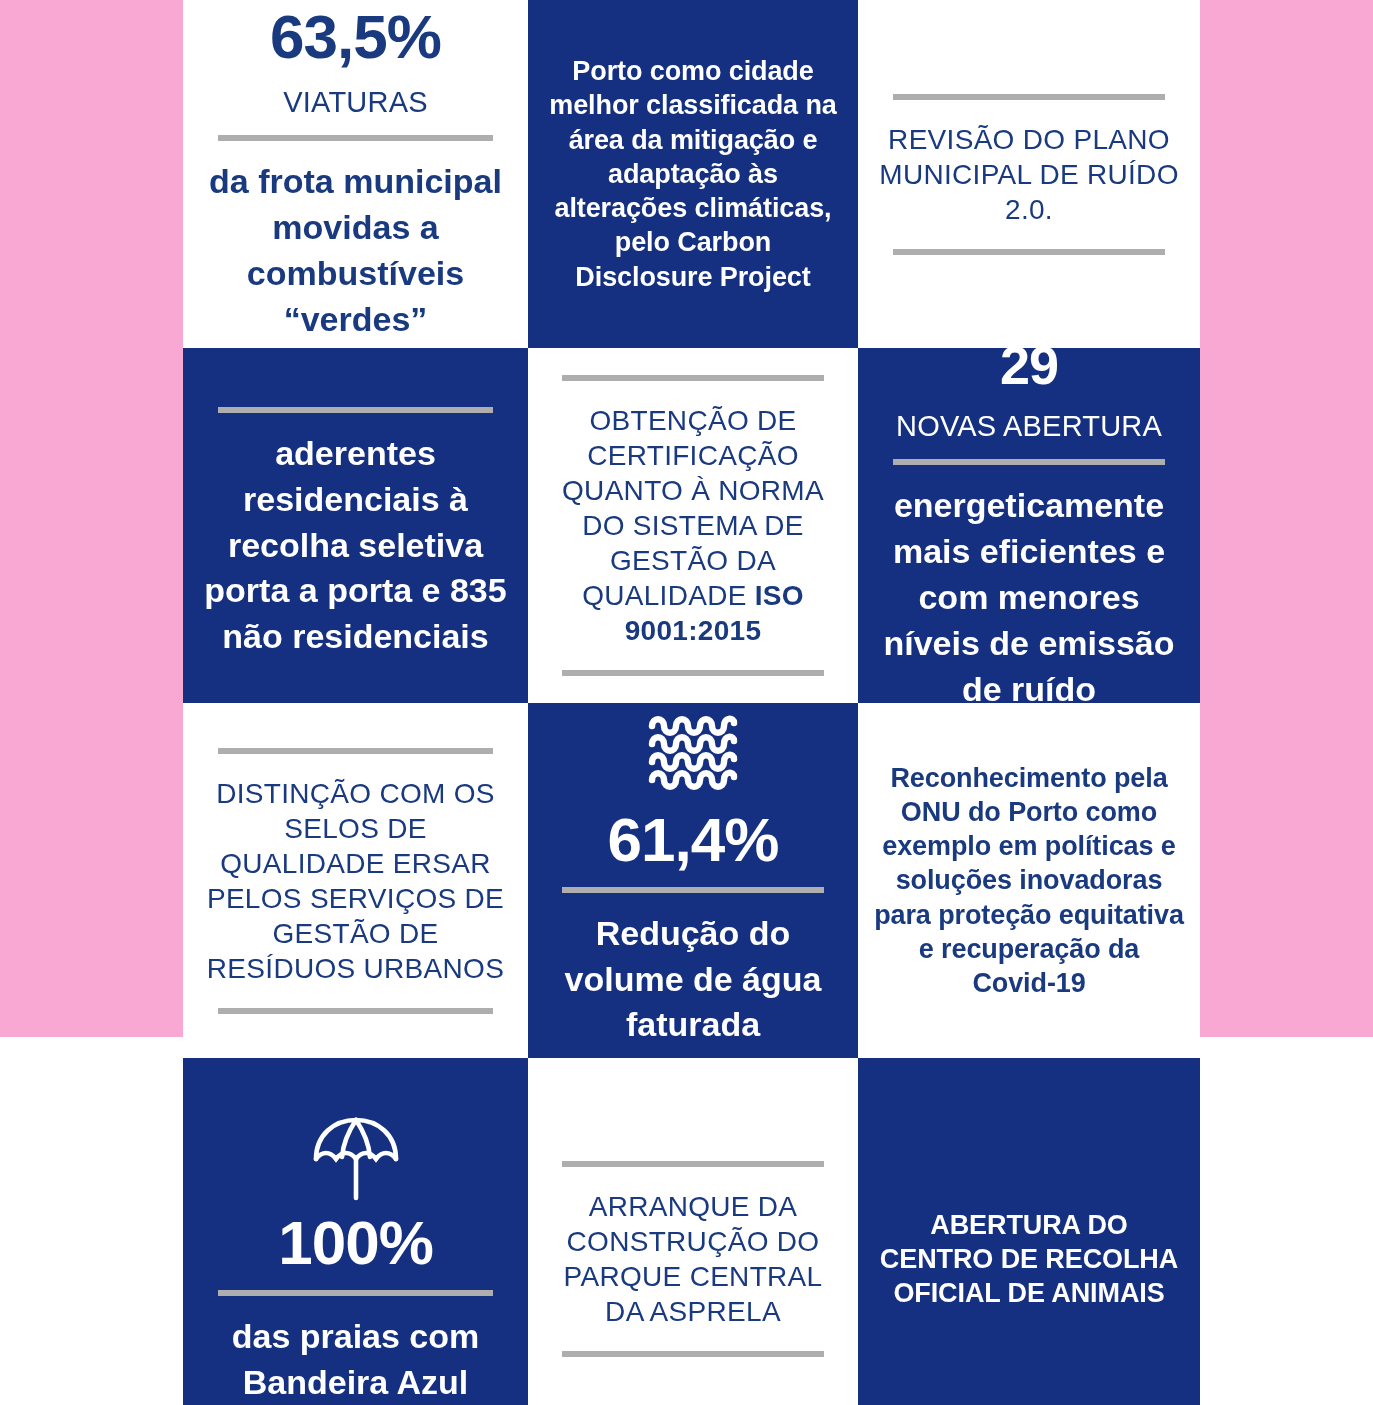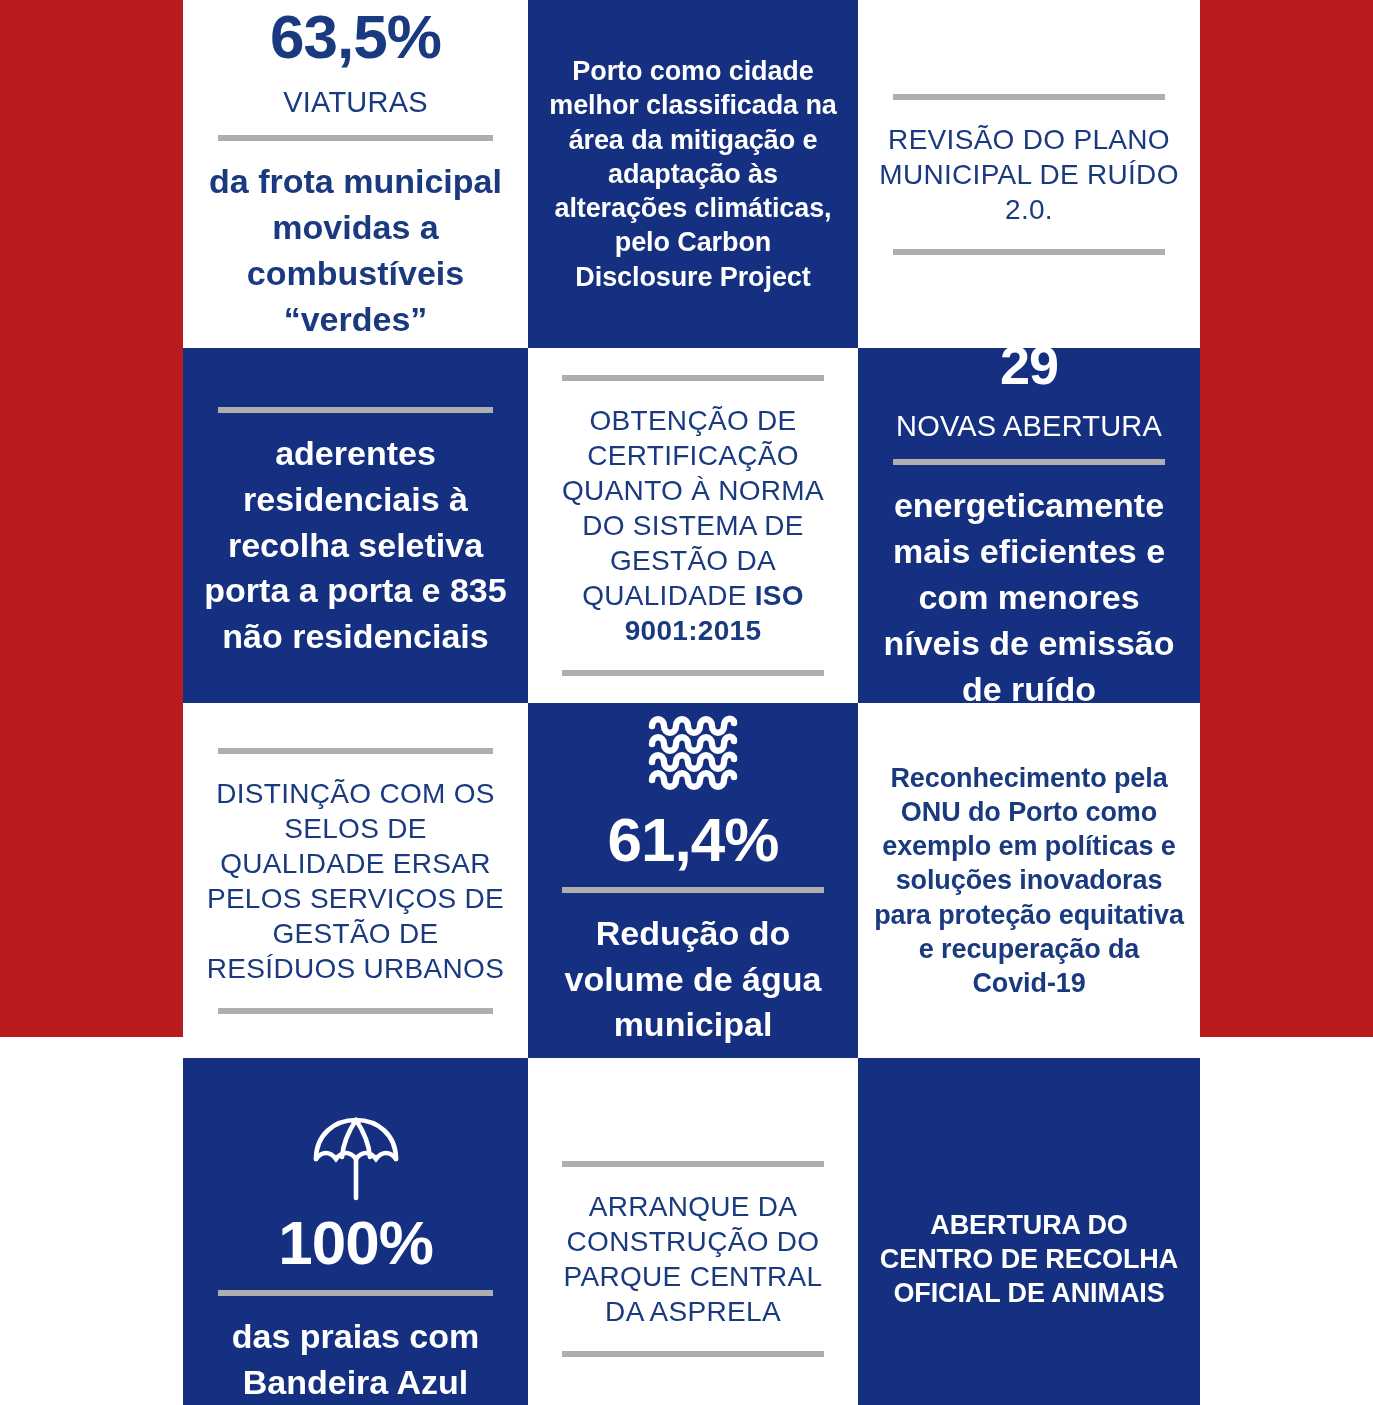--- a/index.html
+++ b/index.html
@@ -9,21 +9,21 @@
     height: 1405px;
     background: #ffffff;
     font-family: "Liberation Sans", sans-serif;
     overflow: hidden;
   }
 
   #infographic {
     position: relative;
     width: 1373px;
     height: 1037px;
-    background: #b91c1c;
+    background: #f9a8d4;
   }
 
   .grid {
     position: absolute;
     left: 183px;
     top: 0px;
     width: 1017px;
     height: 1460px;
     display: grid;
     grid-template-columns: 345px 330px 342px;
@@ -175,21 +175,21 @@
         <span class="icon-wrap water">
           <svg width="92" height="78" viewBox="0 0 92 78" fill="none" stroke="#ffffff" stroke-width="6.5" stroke-linecap="round">
             <path d="M5 13 C5 4, 17 4, 17 13 C17 22, 29 22, 29 13 C29 4, 41 4, 41 13 C41 22, 53 22, 53 13 C53 4, 65 4, 65 13 C65 22, 77 22, 77 13 C77 4, 87 4, 87 10"></path>
             <path d="M5 31 C5 22, 17 22, 17 31 C17 40, 29 40, 29 31 C29 22, 41 22, 41 31 C41 40, 53 40, 53 31 C53 22, 65 22, 65 31 C65 40, 77 40, 77 31 C77 22, 87 22, 87 28"></path>
             <path d="M5 49 C5 40, 17 40, 17 49 C17 58, 29 58, 29 49 C29 40, 41 40, 41 49 C41 58, 53 58, 53 49 C53 40, 65 40, 65 49 C65 58, 77 58, 77 49 C77 40, 87 40, 87 46"></path>
             <path d="M5 67 C5 58, 17 58, 17 67 C17 76, 29 76, 29 67 C29 58, 41 58, 41 67 C41 76, 53 76, 53 67 C53 58, 65 58, 65 67 C65 76, 77 76, 77 67 C77 58, 87 58, 87 64"></path>
           </svg>
         </span>
         <div class="big">61,4%</div>
         <div class="rule mid"></div>
-        <div class="desc">Redução do volume de água municipal</div>
+        <div class="desc">Redução do volume de água faturada</div>
       </div>
     </div>
 
     <div class="cell light">
       <div class="stack">
         <div class="bold-block">Reconhecimento pela ONU do Porto como exemplo em políticas e soluções inovadoras para proteção equitativa e recuperação da Covid-19</div>
       </div>
     </div>
 
     <div class="cell dark">

